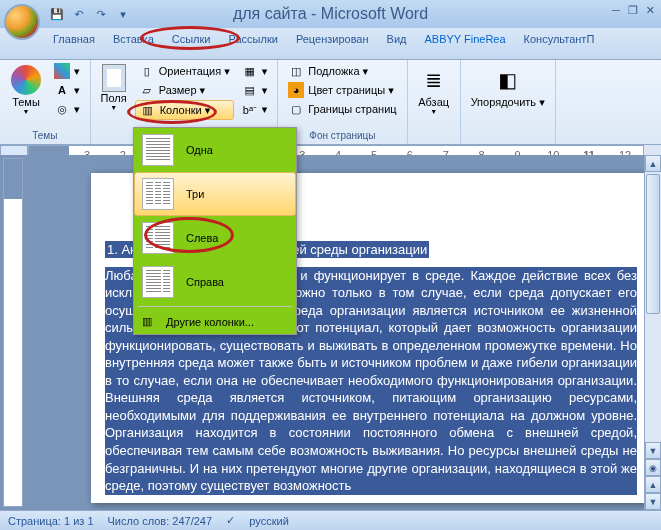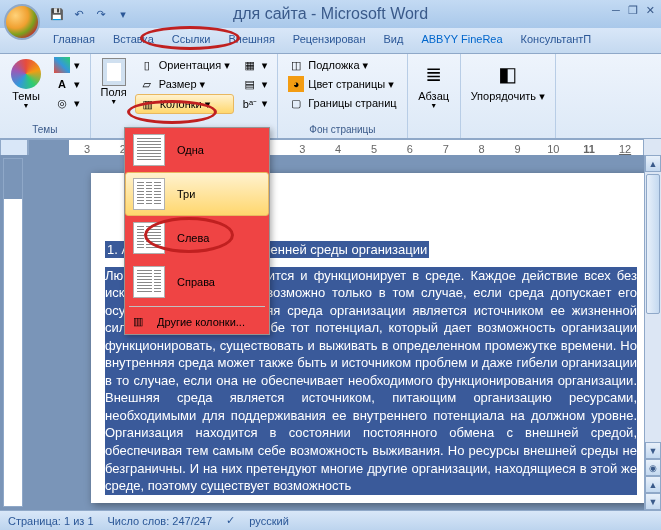--- a/index.html
+++ b/index.html
@@ -4,34 +4,34 @@
 <style>
 *{margin:0;padding:0;box-sizing:border-box;font-family:"Segoe UI",Tahoma,sans-serif;font-size:11px}
 body{width:661px;height:530px;background:#bcd4ee;overflow:hidden;position:relative}
 .titlebar{height:28px;background:linear-gradient(#c3daf3,#a9c8ea);display:flex;align-items:center;position:relative}
 .office-btn{width:36px;height:36px;border-radius:50%;background:radial-gradient(circle at 30% 30%,#ffd27a,#f0a030 40%,#7aa01e 60%,#c03030 80%,#3a6fb5);position:absolute;left:4px;top:4px;z-index:10;border:2px solid #8fa8c8}
 .qat{margin-left:48px;display:flex;gap:4px;align-items:center}
 .qat-btn{width:18px;height:18px;display:flex;align-items:center;justify-content:center;color:#2b5797}
 .title{position:absolute;left:50%;transform:translateX(-50%);color:#3a5a8a;font-size:16px}
 .win-controls{position:absolute;right:6px;top:4px;display:flex;gap:8px;color:#3a5a8a}
 .win-controls span{cursor:pointer}
-.tabs{height:26px;background:linear-gradient(#d9e7f8,#c4d9f0);display:flex;padding-left:44px;border-bottom:1px solid #8fa8c8}
+.tabs{height:32px;background:linear-gradient(#d9e7f8,#c4d9f0);display:flex;padding-left:44px;border-bottom:1px solid #8fa8c8}
 .tab{padding:4px 8px;color:#2b5797;cursor:pointer;border:1px solid transparent;border-bottom:none}
 .tab.active{background:#e8f0fa;border-color:#8fa8c8;border-radius:3px 3px 0 0;position:relative}
 .ribbon{height:85px;background:linear-gradient(#eef4fc,#dde9f7);border-bottom:1px solid #8fa8c8;display:flex}
 .group{border-right:1px solid #b8cde6;padding:2px 6px;display:flex;flex-direction:column;height:100%}
 .group-body{flex:1;display:flex;align-items:flex-start;gap:4px}
 .group-label{text-align:center;color:#3a5a8a;font-size:10px;padding:1px 0}
 .big-btn{display:flex;flex-direction:column;align-items:center;padding:2px 4px;cursor:pointer;border-radius:3px}
 .big-btn .icon{width:32px;height:32px;display:flex;align-items:center;justify-content:center;font-size:20px}
 .small-btns{display:flex;flex-direction:column;gap:1px}
 .small-btn{display:flex;align-items:center;gap:4px;padding:1px 4px;cursor:pointer;border-radius:2px;white-space:nowrap}
 .small-btn .icon{width:16px;height:16px;display:inline-flex;align-items:center;justify-content:center}
 .kolonki-btn{background:linear-gradient(#fff2cf,#ffd76e);border:1px solid #e8b860;border-radius:3px}
-.dropdown{position:absolute;left:124px;top:127px;width:146px;background:#ef4444;border:1px solid #949494;box-shadow:2px 2px 6px rgba(0,0,0,0.3);z-index:100}
+.dropdown{position:absolute;left:133px;top:127px;width:164px;background:#84cc16;border:1px solid #949494;box-shadow:2px 2px 6px rgba(0,0,0,0.3);z-index:100}
 .dd-item{display:flex;align-items:center;padding:6px 8px;cursor:pointer;gap:12px}
 .dd-item:hover,.dd-item.hover{background:linear-gradient(#fff2cf,#ffd76e);border:1px solid #e8b860;padding:5px 7px;border-radius:3px}
 .dd-icon{width:32px;height:32px;background:#fff;border:1px solid #b0b0b0;display:flex;padding:3px;gap:2px}
 .dd-col{flex:1;background:repeating-linear-gradient(#888 0,#888 1px,transparent 1px,transparent 3px)}
 .dd-sep{height:1px;background:#c0c0c0;margin:2px 4px}
 .dd-more{padding:6px 8px;display:flex;align-items:center;gap:8px;cursor:pointer}
 .ruler-area{height:20px;background:#c4d9f0;position:relative;display:flex}
 .ruler-corner{width:28px;background:#d9e7f8;border:1px solid #8fa8c8}
 .ruler{flex:1;background:#fff;border:1px solid #8fa8c8;position:relative;font-size:9px;overflow:hidden}
 .ruler-marks{position:absolute;left:40px;top:0;right:0;height:100%;display:flex}
@@ -67,21 +67,21 @@
     <span>─</span>
     <span>❐</span>
     <span>✕</span>
   </div>
 </div>
 
 <div class="tabs">
   <div class="tab">Главная</div>
   <div class="tab">Вставка</div>
   <div class="tab">Ссылки</div>
-  <div class="tab">Внешняя</div>
+  <div class="tab">Рассылки</div>
   <div class="tab">Рецензирован</div>
   <div class="tab">Вид</div>
   <div class="tab" style="color:#0066cc">ABBYY FineRea</div>
   <div class="tab">КонсультантП</div>
 </div>
 
 <div class="ribbon">
   <div class="group">
     <div class="group-body">
       <div class="big-btn">

